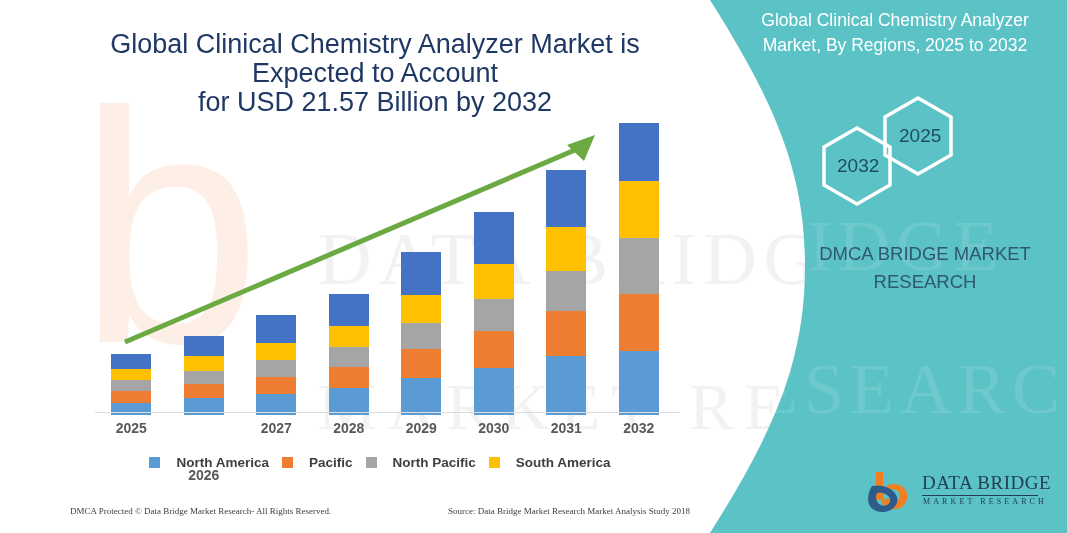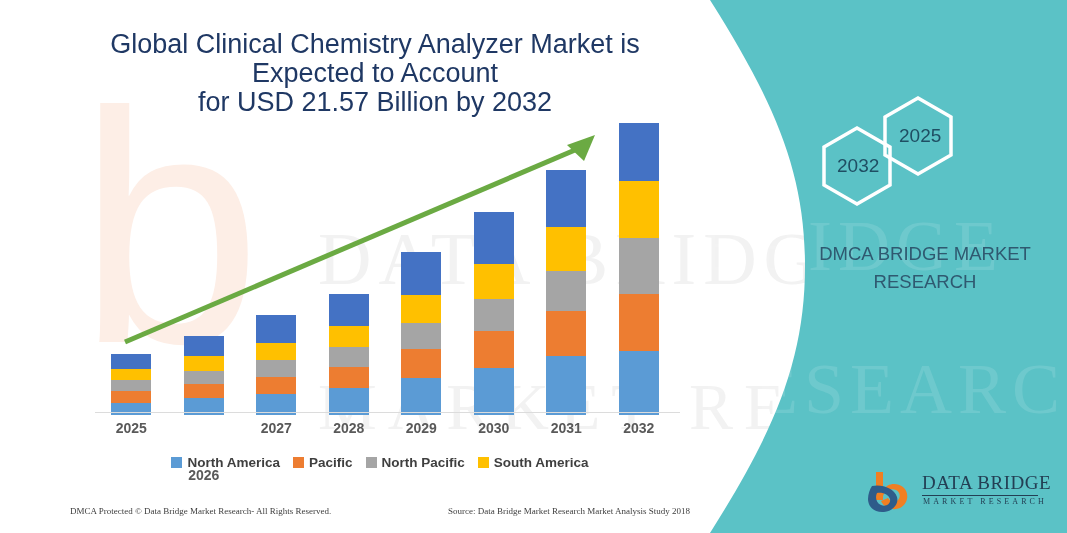--- a/index.html
+++ b/index.html
@@ -49,21 +49,21 @@
   .xtick{
     position:absolute;top:0;width:60px;text-align:center;
     font-size:14px;font-weight:bold;color:#595959;
   }
 
   
   .legend{
     position:absolute;left:60px;top:455px;width:640px;
     display:flex;justify-content:center;align-items:center;gap:13px;
   }
-  .lg-item{display:flex;align-items:center;gap:5px;}
+  .lg-item{display:flex;align-items:center;gap:16px;}
   .lg-swatch{width:11px;height:11px;display:block;}
   .lg-label{font-size:13.5px;font-weight:bold;color:#3f3f3f;white-space:nowrap;}
 
   
   .footer{
     position:absolute;left:70px;top:506px;width:620px;
     display:flex;justify-content:space-between;
     font-family:"Liberation Serif",serif;
     font-size:9px;color:#404040;text-align:right;
   }
@@ -227,20 +227,24 @@
 
   <svg class="teal-panel" viewBox="0 0 387 533" preserveAspectRatio="none">
     <path id="teal-shape" d="M30,0 L387,0 L387,533 L30,533 C95,430 125,360 125,266 C125,172 95,103 30,0 Z" fill="#5BC2C6"></path>
   </svg>
 
   <div class="panel-wm">
     <div>BRIDGE</div>
     <div>RESEARCH</div>
   </div>
 
+  <div class="panel-title">
+    <div>Global Clinical Chemistry Analyzer</div>
+    <div>Market, By Regions, 2025 to 2032</div>
+  </div>
 
   <div class="hexes">
     <svg width="190" height="130" viewBox="0 0 190 130">
       <polygon points="103,8 136,27 136,65 103,84 70,65 70,27" fill="none" stroke="#ffffff" stroke-width="3.5"></polygon>
       <polygon points="42,38 75,57 75,95 42,114 9,95 9,57" fill="none" stroke="#ffffff" stroke-width="3.5"></polygon>
     </svg>
     <div class="hex-label" style="left:84px;top:35px;">2025</div>
     <div class="hex-label" style="left:22px;top:65px;">2032</div>
   </div>
 

